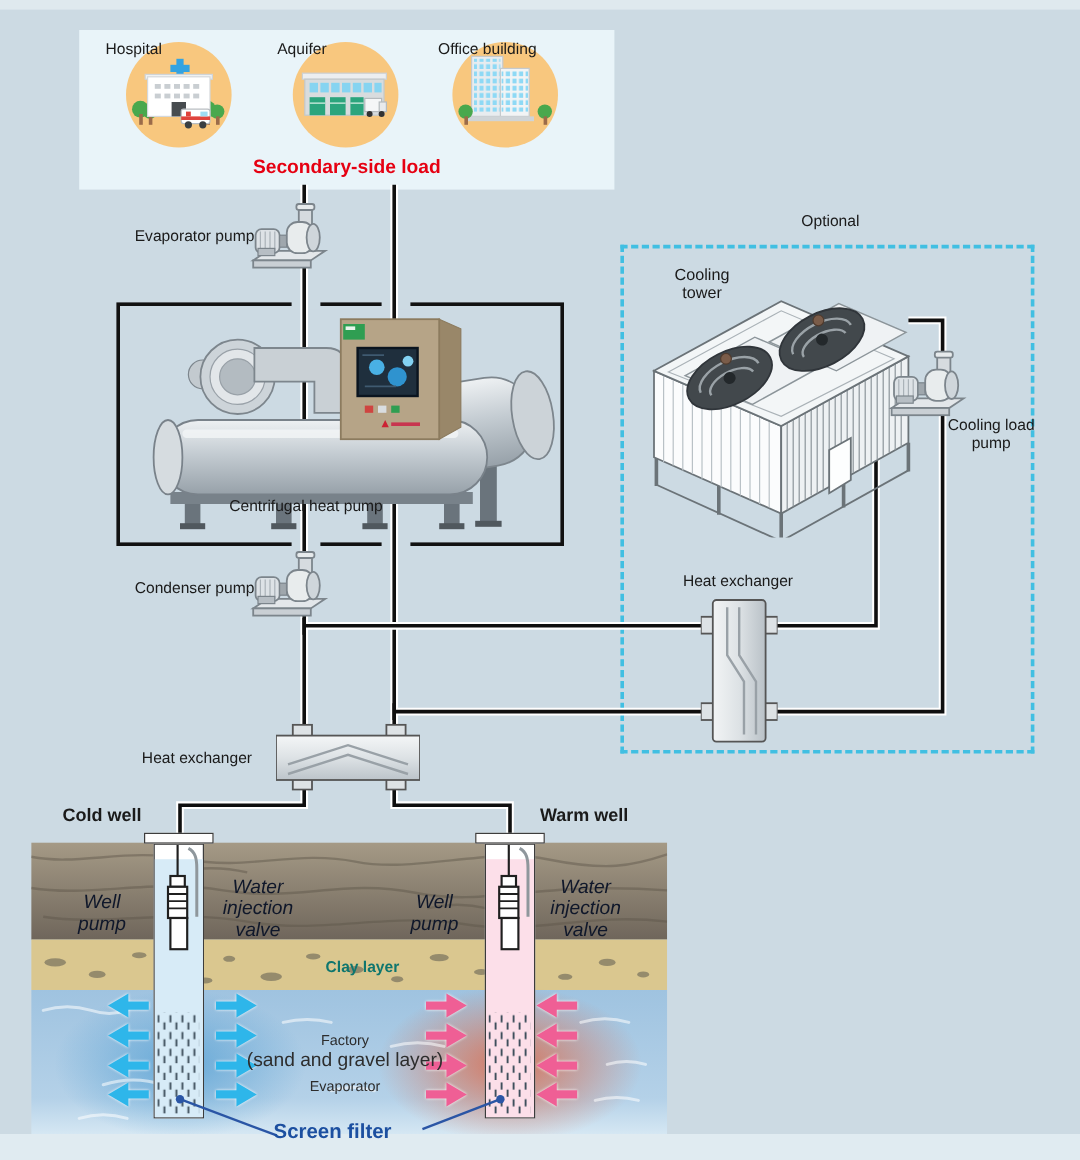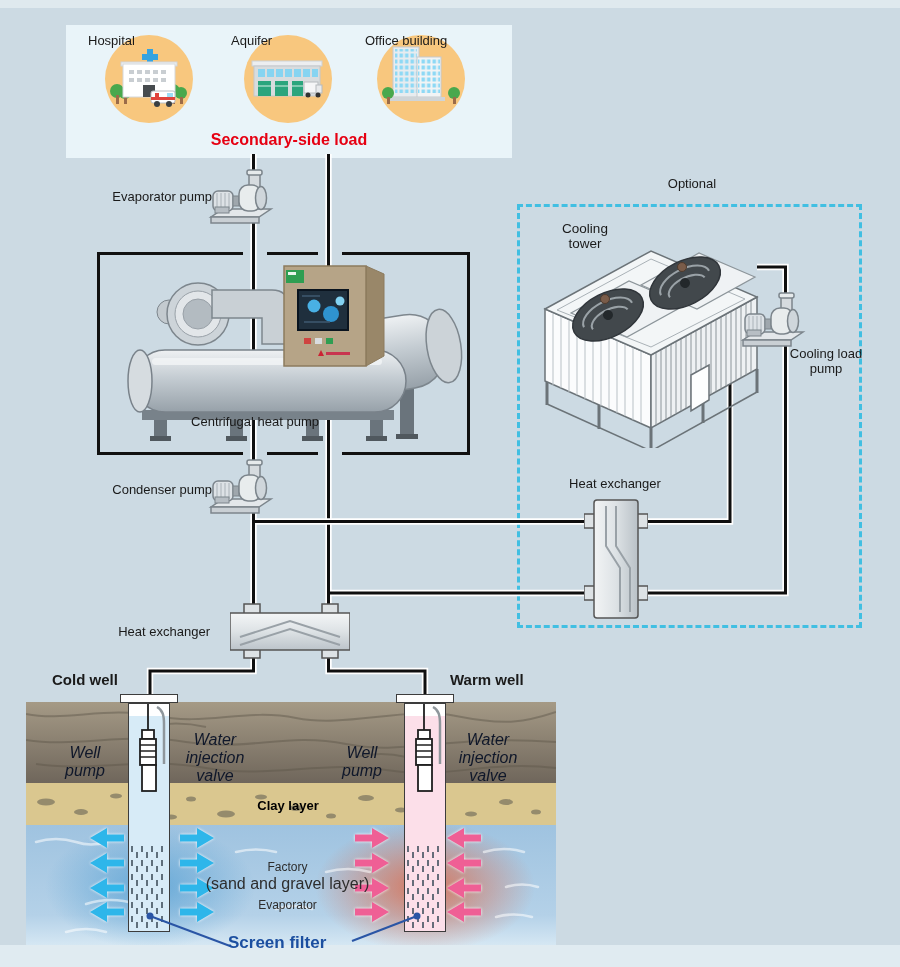--- a/index.html
+++ b/index.html
@@ -506,18 +506,18 @@
   <div class="lbl c" style="left:545px;top:221px;width:80px;font-size:13.5px">Cooling tower</div>
   <div class="lbl c" style="left:786px;top:347px;width:80px">Cooling load pump</div>
   <div class="lbl c" style="left:560px;top:477px;width:110px">Heat exchanger</div>
   <div class="lbl r" style="left:108px;top:625px;width:102px">Heat exchanger</div>
   <div class="lbl b" style="left:52px;top:672px;font-size:15px">Cold well</div>
   <div class="lbl b" style="left:450px;top:672px;font-size:15px">Warm well</div>
   <div class="lbl w c" style="left:48px;top:744px;width:74px">Well pump</div>
   <div class="lbl w c" style="left:329px;top:744px;width:66px">Well pump</div>
   <div class="lbl w c" style="left:185px;top:731px;width:60px">Water injection valve</div>
   <div class="lbl w c" style="left:458px;top:731px;width:60px">Water injection valve</div>
-  <div class="lbl b c" style="left:238px;top:799px;width:100px;color:#000000">Clay layer</div>
+  <div class="lbl b c" style="left:252px;top:799px;width:100px;color:#0f766e">Clay layer</div>
   <div class="lbl c" style="left:205px;top:861px;width:165px;font-size:12px;color:#2d2d2d">Factory</div>
   <div class="lbl c" style="left:205px;top:875px;width:165px;font-size:16px;color:#2d2d2d">(sand and gravel layer)</div>
   <div class="lbl c" style="left:230px;top:899px;width:115px;font-size:12px;color:#2d2d2d">Evaporator</div>
   <div class="screenfilter-label">Screen filter</div>
 </div>
 
 </body></html>

